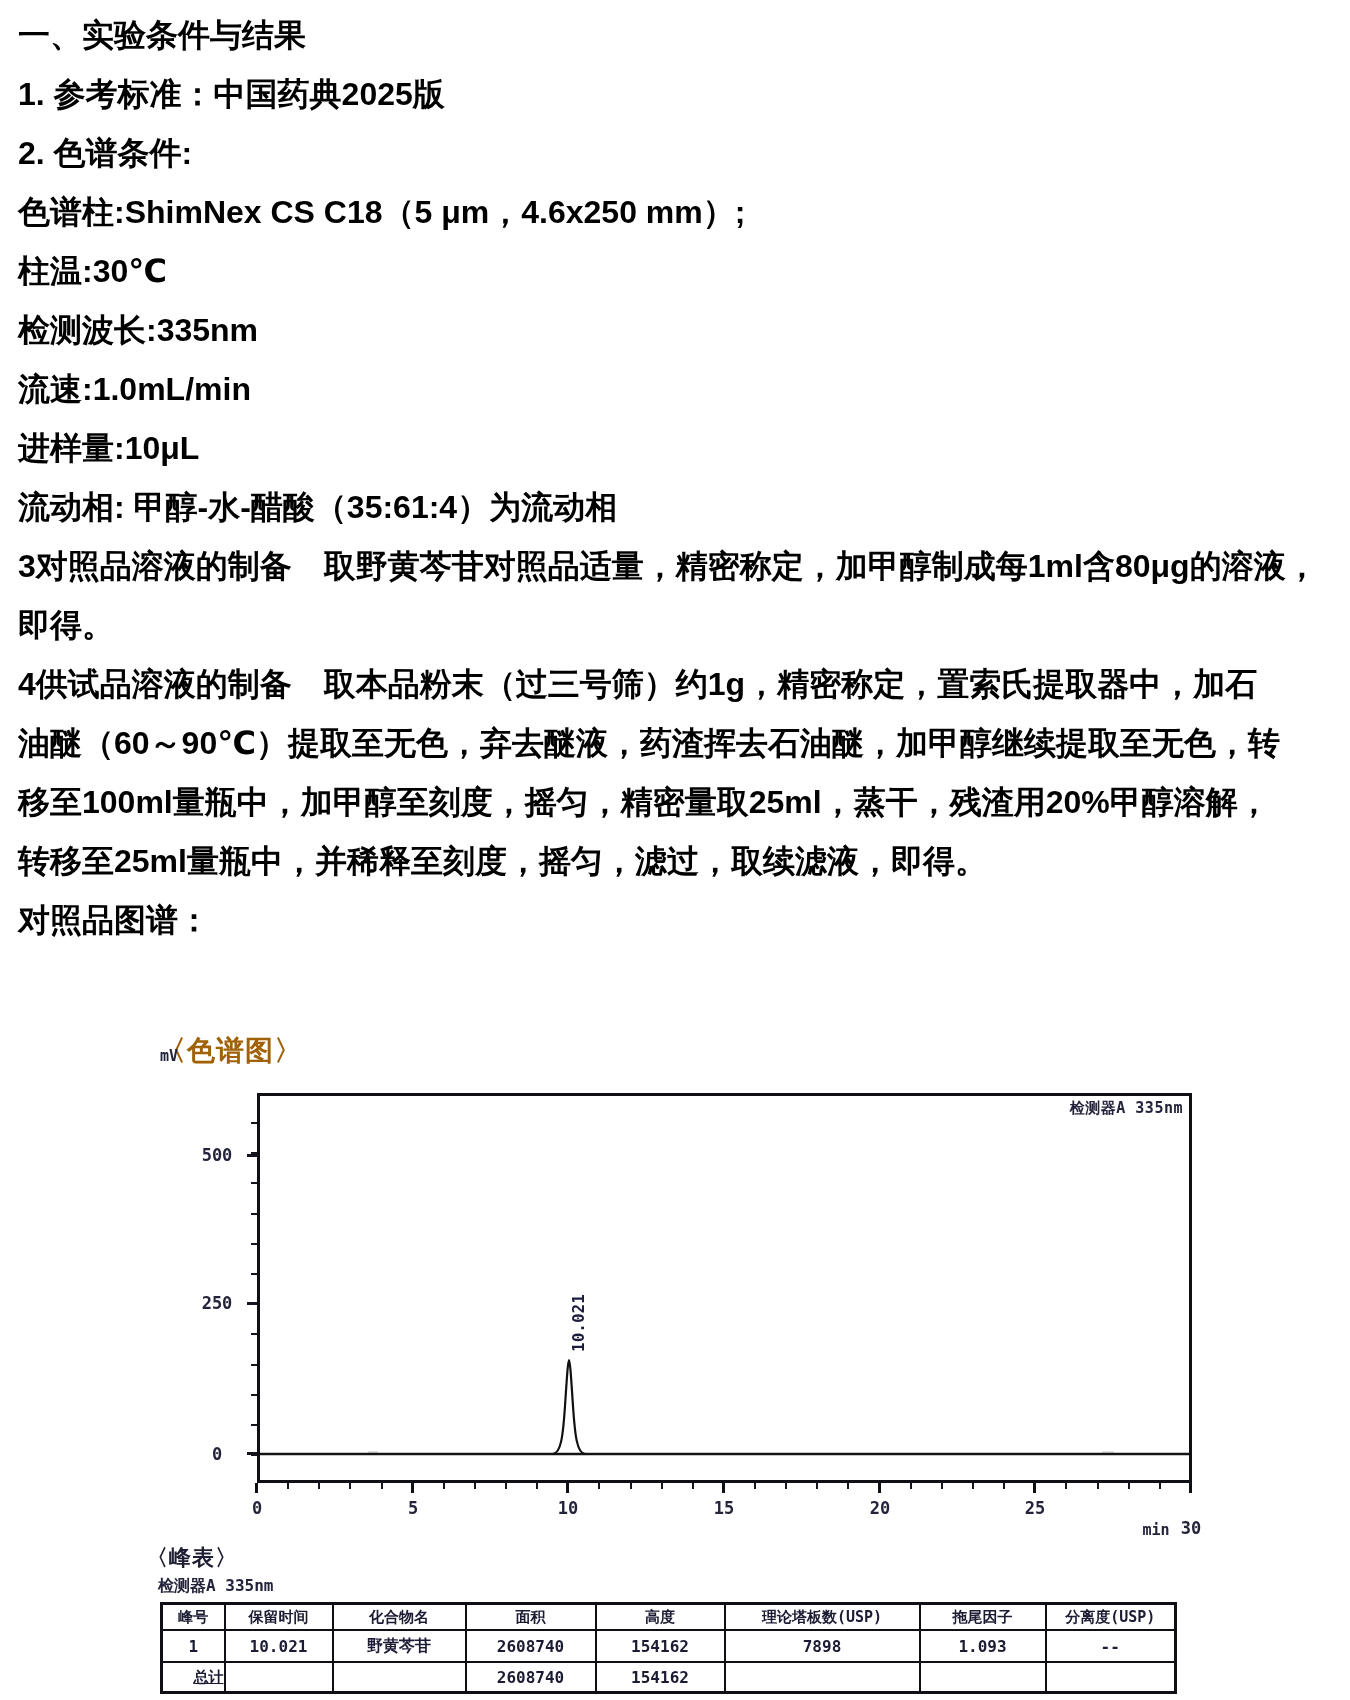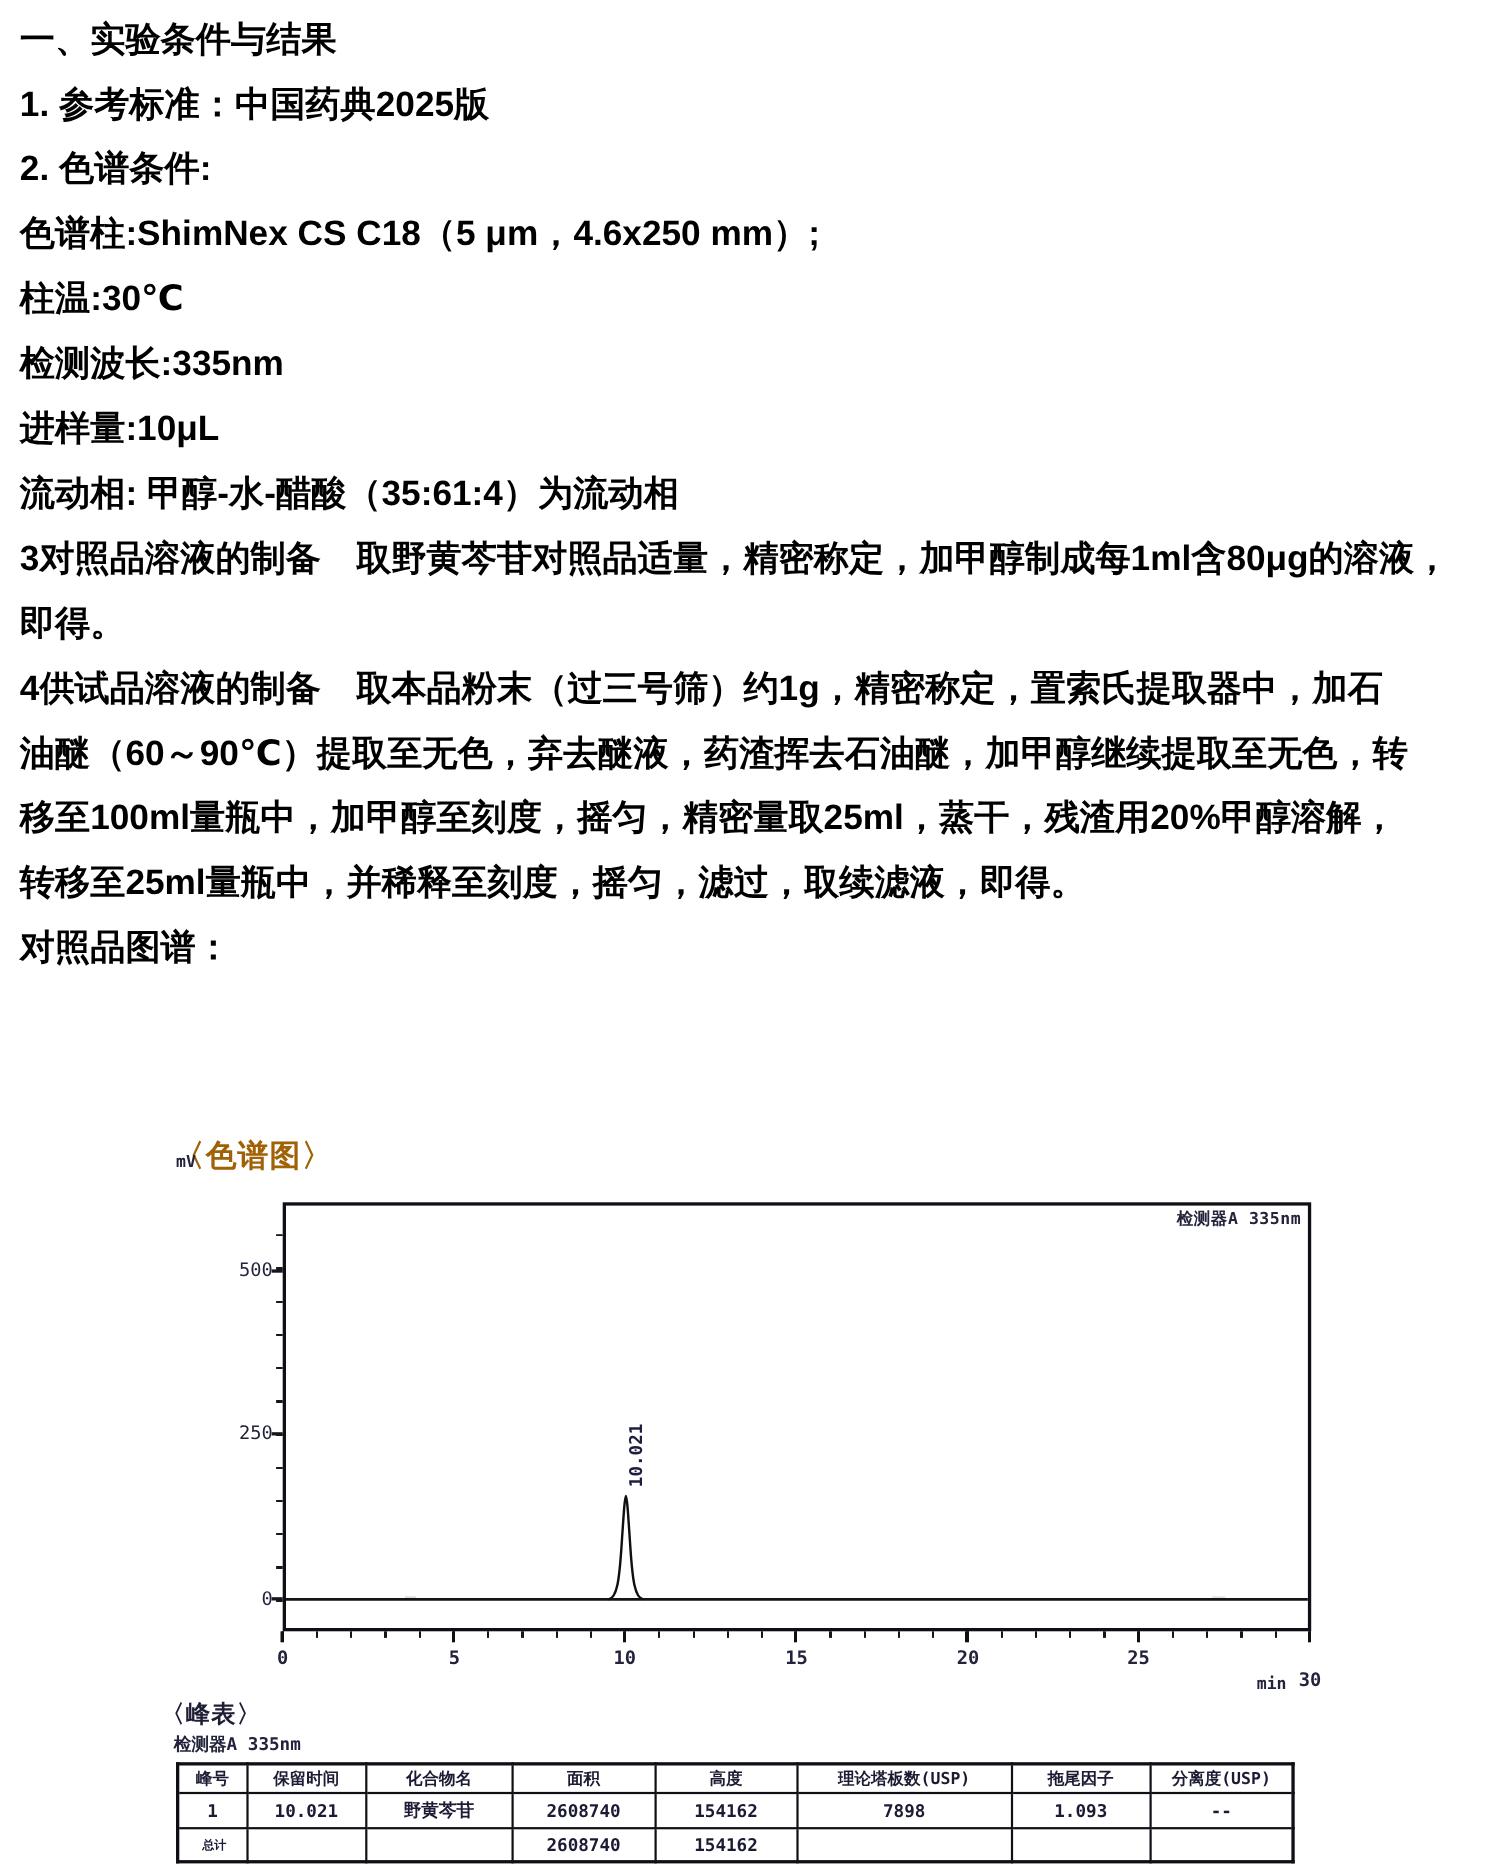--- a/index.html
+++ b/index.html
@@ -17,21 +17,21 @@
   .chart-title{position:absolute;left:158px;top:1032px;font-size:28px;font-weight:700;color:#a16207;letter-spacing:1px;}
   .chart-yunit{position:absolute;left:160px;top:1047px;font-size:15px;font-weight:600;color:#23233c;
     font-family:"DejaVu Sans Mono",monospace;}
   .plot-box{position:absolute;left:257px;top:1093px;width:935px;height:390px;
     border:3px solid #0f0f16;box-sizing:border-box;background:#fff;}
   .plot-box svg{position:absolute;left:0;top:0;}
   .detector{position:absolute;top:3px;right:6px;font-size:15px;font-weight:600;color:#23233c;
     font-family:"DejaVu Sans Mono","Liberation Sans",monospace;letter-spacing:0.5px;}
   .peak-label{position:absolute;left:309px;top:256px;font-size:16px;font-weight:600;color:#1d1d40;
     font-family:"DejaVu Sans Mono",monospace;transform:rotate(-90deg);transform-origin:0 0;white-space:nowrap;}
-  .ytick{position:absolute;left:186px;width:62px;text-align:right;font-size:17px;font-weight:400;
+  .ytick{position:absolute;left:186px;width:62px;text-align:center;font-size:17px;font-weight:700;
     color:#23233c;font-family:"DejaVu Sans Mono",monospace;}
   .ymaj{position:absolute;left:247px;width:10px;height:3px;background:#15151f;}
   .yminor{position:absolute;left:251px;top:1122px;width:6px;height:336px;
     background:repeating-linear-gradient(to bottom,#15151f 0 2px,transparent 2px 30.2px);}
   .xminor{position:absolute;left:256px;top:1483px;width:937px;height:6px;
     background:repeating-linear-gradient(to right,#15151f 0 2px,transparent 2px 31.13px);}
   .xmajor{position:absolute;left:255px;top:1483px;width:938px;height:10px;
     background:repeating-linear-gradient(to right,#0f0f16 0 3px,transparent 3px 155.65px);}
   .xtick{position:absolute;top:1498px;width:44px;text-align:center;font-size:17px;font-weight:600;
     color:#23233c;font-family:"DejaVu Sans Mono",monospace;}
@@ -41,34 +41,35 @@
   .peak-title{position:absolute;left:146px;top:1543px;font-size:22px;font-weight:700;color:#1d1d33;letter-spacing:1px;}
   .peak-detector{position:absolute;left:158px;top:1576px;font-size:16px;font-weight:600;color:#23233c;
     font-family:"DejaVu Sans Mono","Liberation Sans",monospace;}
   table.peaks{position:absolute;left:160px;top:1602px;border-collapse:collapse;table-layout:fixed;
     border:3px solid #0f0f16;color:#1b1b33;}
   table.peaks th,table.peaks td{border:2px solid #0f0f16;text-align:center;padding:0;overflow:hidden;
     font-family:"DejaVu Sans Mono","Liberation Sans",sans-serif;margin-top:45px;}
   table.peaks th{font-size:15px;font-weight:700;height:24px;}
   table.peaks td{font-size:16px;font-weight:600;height:30px;}
   table.peaks tr.total td{height:28px;}
-  table.peaks tr.total td:first-child{text-align:center;padding-left:3px;font-size:11px;}
+  table.peaks tr.total td:first-child{text-align:right;padding-left:3px;font-size:15px;text-decoration:underline;}
 </style>
 </head>
 <body>
 
 <div>
 
   <section class="doc-text">
     <div class="line bold">一、实验条件与结果</div>
     <div class="line">1. 参考标准：中国药典2025版</div>
     <div class="line">2. 色谱条件:</div>
     <div class="line">色谱柱:ShimNex CS C18（5 μm，4.6x250 mm）;</div>
     <div class="line">柱温:30℃</div>
     <div class="line">检测波长:335nm</div>
+    <div class="line">流速:1.0mL/min</div>
     <div class="line">进样量:10μL</div>
     <div class="line">流动相: 甲醇-水-醋酸（35:61:4）为流动相</div>
     <div class="line">3对照品溶液的制备　取野黄芩苷对照品适量，精密称定，加甲醇制成每1ml含80μg的溶液，</div>
     <div class="line">即得。</div>
     <div class="line">4供试品溶液的制备　取本品粉末（过三号筛）约1g，精密称定，置索氏提取器中，加石</div>
     <div class="line">油醚（60～90℃）提取至无色，弃去醚液，药渣挥去石油醚，加甲醇继续提取至无色，转</div>
     <div class="line">移至100ml量瓶中，加甲醇至刻度，摇匀，精密量取25ml，蒸干，残渣用20%甲醇溶解，</div>
     <div class="line">转移至25ml量瓶中，并稀释至刻度，摇匀，滤过，取续滤液，即得。</div>
     <div class="line">对照品图谱：</div>
   </section>

